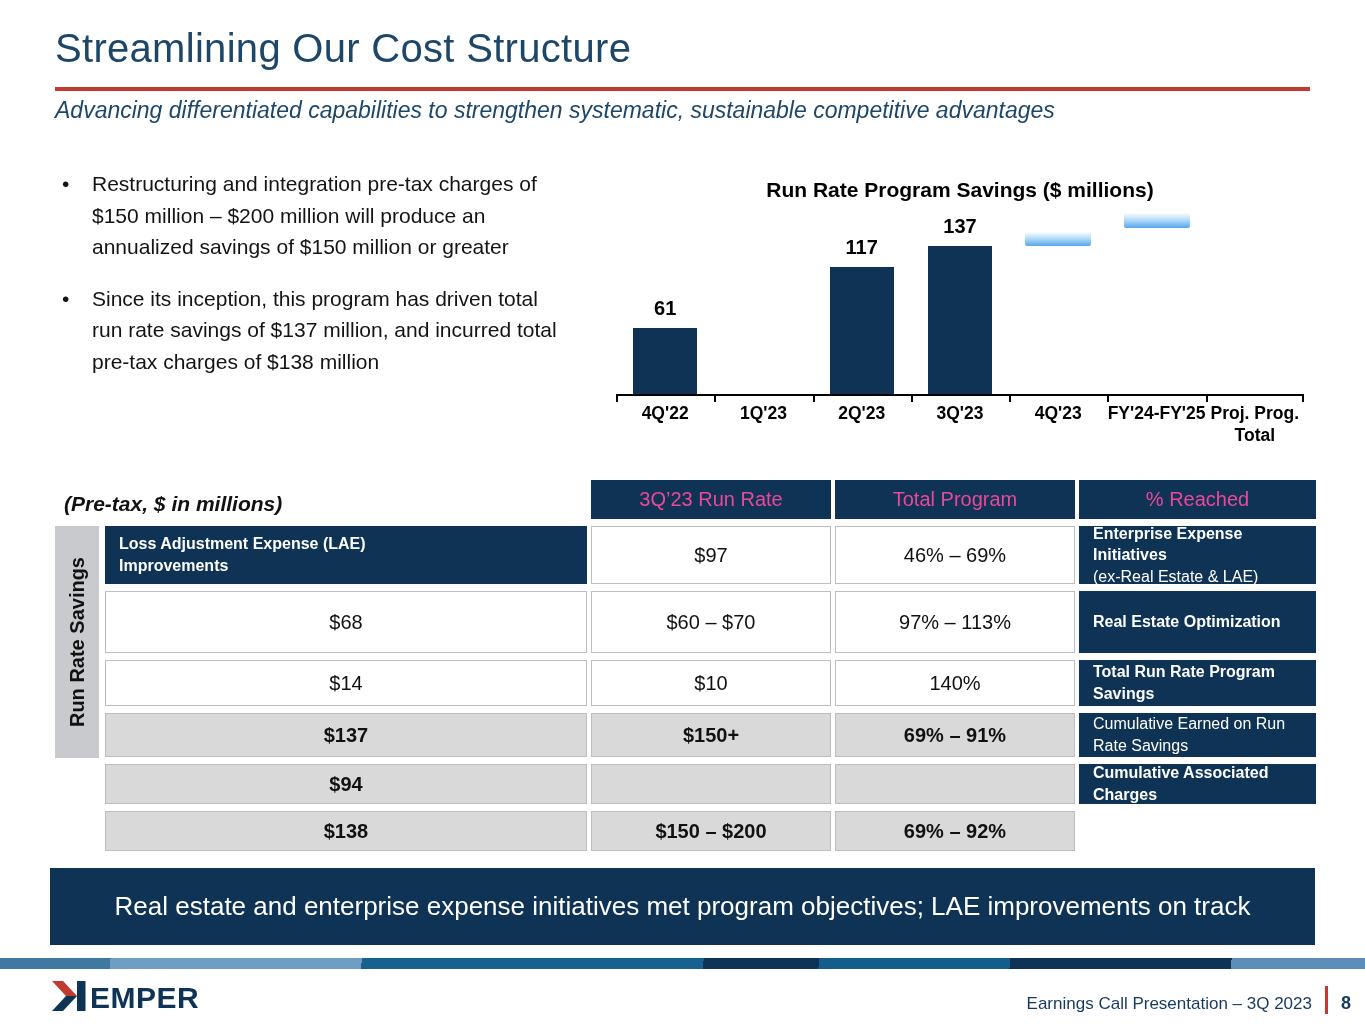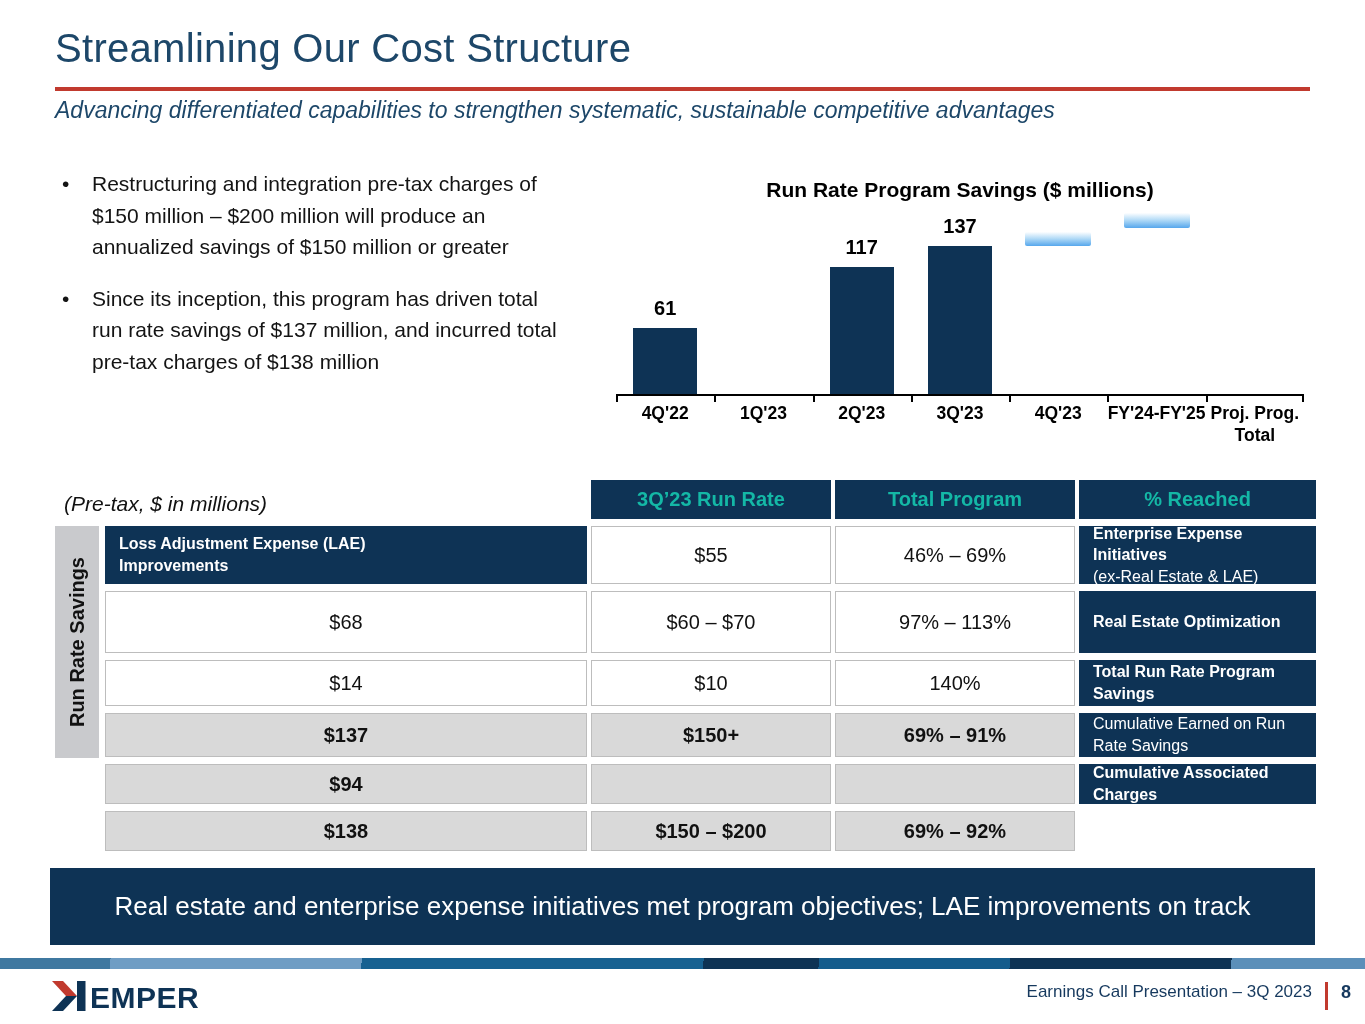--- a/index.html
+++ b/index.html
@@ -31,33 +31,33 @@
   .cproj{position:absolute;left:50%;transform:translateX(-50%);width:66px;border-radius:2px;
          background:linear-gradient(180deg,#fdfeff 0%,#b5dcf7 45%,#56a7ec 100%);}
   .clabel{position:absolute;left:50%;transform:translateX(-50%);font-size:20px;font-weight:bold;
           color:#000;white-space:nowrap;}
   .chart-ticks{position:absolute;left:616px;top:394px;width:688px;height:9px;}
   .tick{position:absolute;top:0;width:2px;height:8px;background:#000;}
   .chart-xlabels{position:absolute;left:616px;top:403px;width:688px;display:flex;}
   .xlab{text-align:center;font-weight:bold;font-size:17.5px;color:#000;line-height:1.25;white-space:nowrap;}
   .xlab.wrap{white-space:normal;}
 
-  .units-note{position:absolute;left:64px;top:492px;font-size:21px;font-weight:normal;
+  .units-note{position:absolute;left:64px;top:492px;font-size:21px;font-weight:bold;
               font-style:italic;color:#111;}
   .side-label{position:absolute;left:55px;top:526px;width:44px;height:232px;background:var(--sidebar-gray);
               display:flex;align-items:center;justify-content:center;}
   .side-label span{writing-mode:vertical-rl;transform:rotate(180deg);font-weight:bold;
                    font-size:20px;color:#111;white-space:nowrap;}
 
   .cost-table{position:absolute;left:105px;top:463px;width:1211px;display:grid;
               grid-template-columns:482px 240px 240px 237px;
               grid-template-rows:56px 58px 62px 46px 44px 40px 40px;
               column-gap:4px;row-gap:7px;}
   .spacer{background:transparent;}
-  .th{background:var(--navy);color:#14b8a6;font-weight:bold;font-size:20px;
+  .th{background:var(--navy);color:#ec4899;font-weight:normal;font-size:20px;
       display:flex;align-items:center;justify-content:center;margin-top:17px;}
   .label-cell{background:var(--navy);color:#fff;font-size:16px;display:flex;flex-direction:column;
               justify-content:center;padding-left:14px;line-height:1.35;}
   .label-line.bold{font-weight:bold;}
   .val-cell{display:flex;align-items:center;justify-content:center;font-size:20px;color:#111;
             border:1px solid var(--border-gray);background:#fff;}
   .val-cell.shaded{background:var(--gray-cell);font-weight:bold;}
 
   .banner{position:absolute;left:50px;top:868px;width:1265px;height:77px;background:var(--navy);
           color:#fff;display:flex;align-items:center;justify-content:center;font-size:26px;}
@@ -66,21 +66,21 @@
      background:linear-gradient(96deg,
        #3f78a0 0px,#3f78a0 110px,
        #6f9dc4 110px,#6f9dc4 360px,
        #176191 360px,#176191 700px,
        #0e3354 700px,#0e3354 815px,
        #145c8c 815px,#145c8c 1005px,
        #0e3354 1005px,#0e3354 1225px,
        #5b8fb9 1225px,#5b8fb9 1365px);}
   .logo{position:absolute;left:50px;top:978px;}
   .footer-right{position:absolute;right:14px;top:982px;height:32px;display:flex;
-                align-items:flex-start;gap:13px;}
+                align-items:flex-end;gap:13px;}
   .footer-caption{font-size:17px;color:#16395e;}
   .footer-divider{width:3px;height:28px;background:var(--red);}
   .page-number{font-size:18px;font-weight:bold;color:#16395e;}
 </style>
 </head>
 <body>
 
 <div class="slide">
 
   <div class="title">Streamlining Our Cost Structure</div>
@@ -145,21 +145,21 @@
   </div>
   <div class="cost-table">
       <div class="spacer"></div>
       <div class="th">3Q’23 Run Rate</div>
       <div class="th">Total Program</div>
       <div class="th">% Reached</div>
       <div class="label-cell">
         <div class="label-line bold">Loss Adjustment Expense (LAE)</div>
         <div class="label-line bold">Improvements</div>
       </div>
-      <div class="val-cell">$55</div>
+      <div class="val-cell">$97</div>
       <div class="val-cell">46% – 69%</div>
       <div class="label-cell">
         <div class="label-line bold">Enterprise Expense Initiatives</div>
         <div class="label-line">(ex-Real Estate &amp; LAE)</div>
       </div>
       <div class="val-cell">$68</div>
       <div class="val-cell">$60 – $70</div>
       <div class="val-cell">97% – 113%</div>
       <div class="label-cell">
         <div class="label-line bold">Real Estate Optimization</div>

